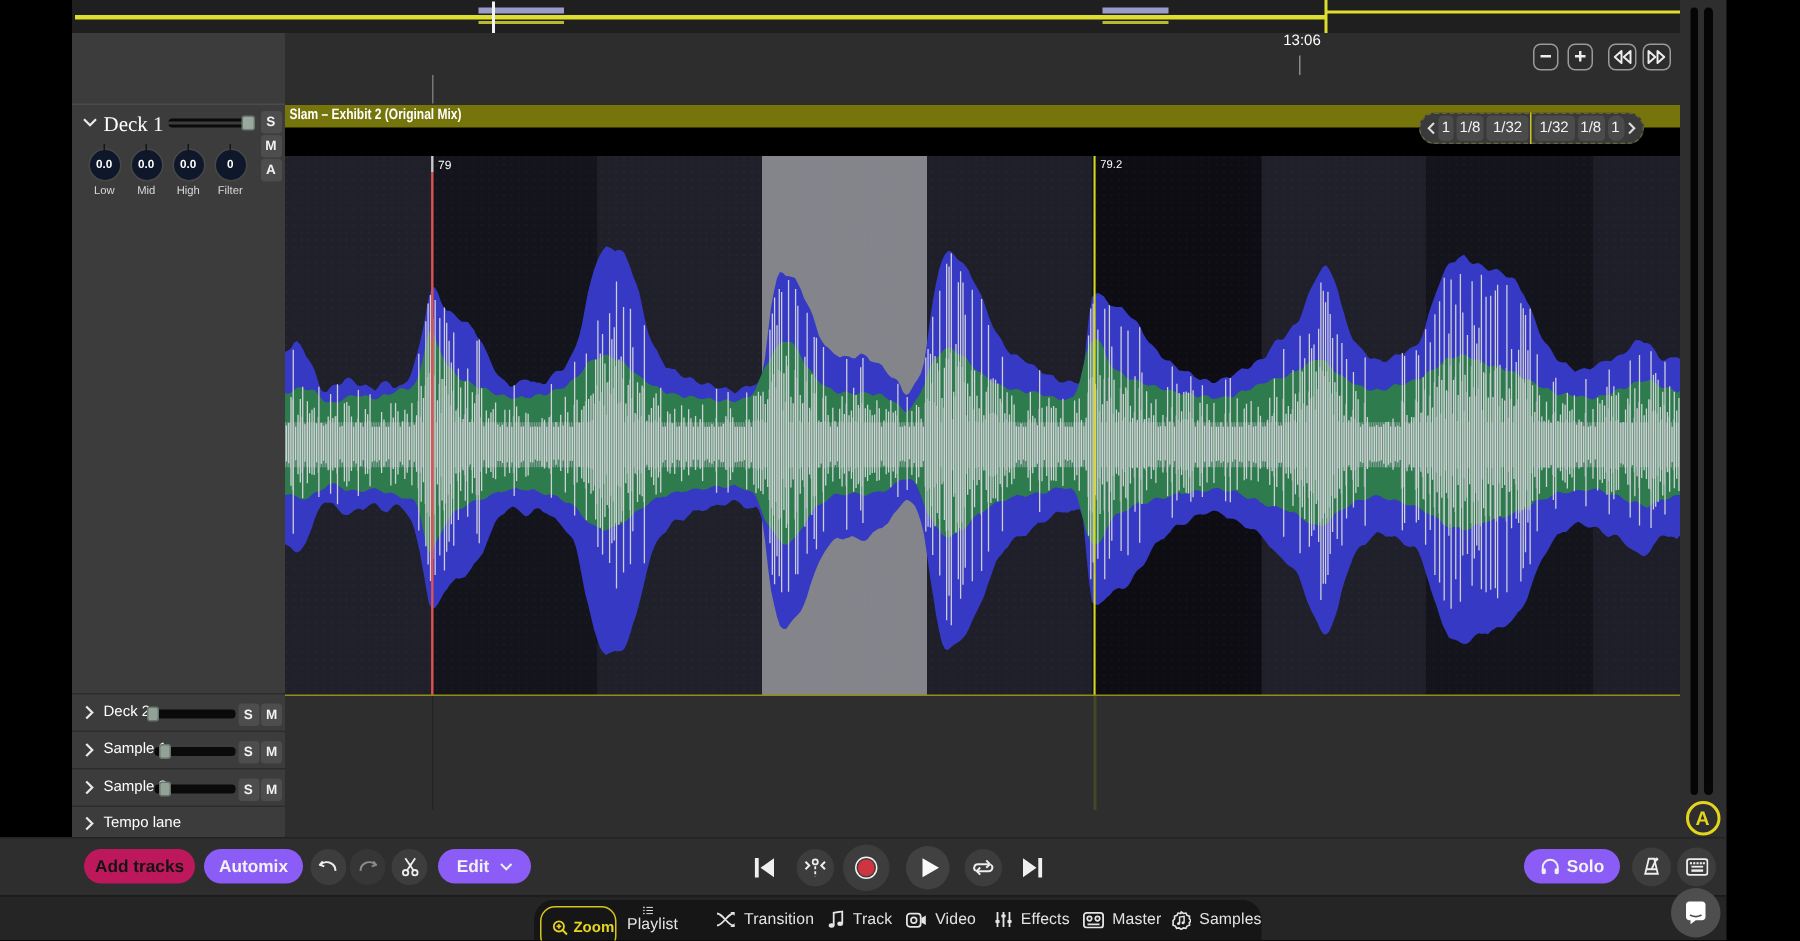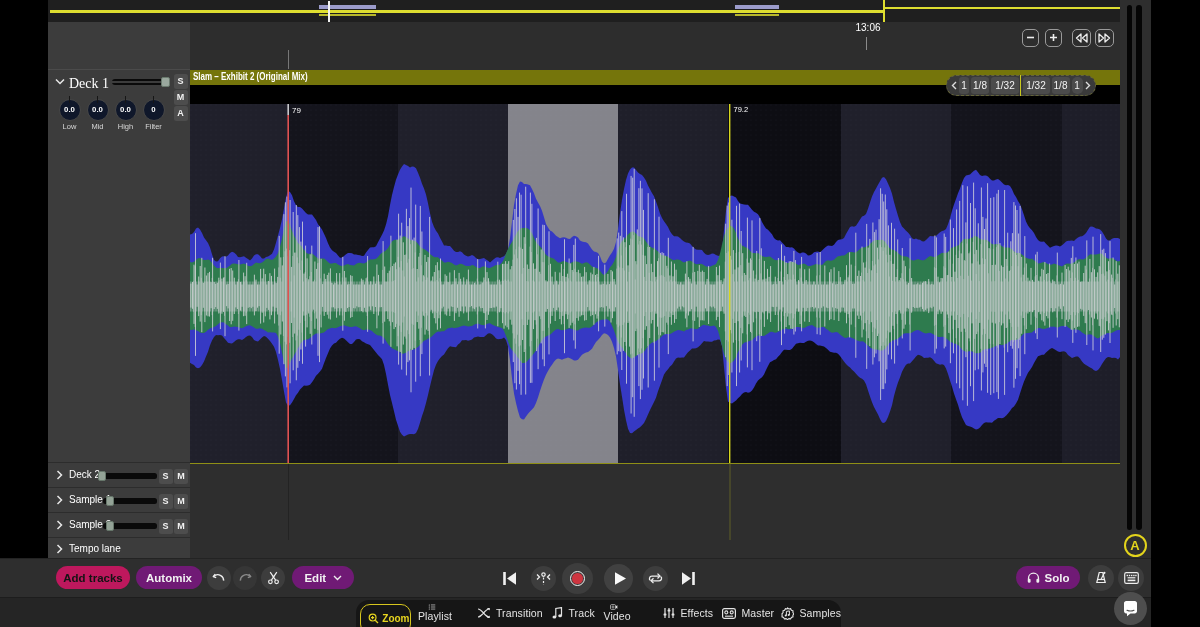--- a/index.html
+++ b/index.html
@@ -26,21 +26,21 @@
 #titletext { position:absolute; left:3px; top:0; color:#fff; font-size:10px; font-weight:bold; line-height:14.5px; transform:scaleX(0.80); transform-origin:0 0; white-space:nowrap; }
 #wavezone { left:190px; top:84.5px; width:930px; height:378px;margin-top:19px; }
 #wavebot { left:190px; top:462.5px; width:930px; height:1.5px; background:#8f8f16; }
 #belowzone { left:190px; top:464px; width:930px; height:94px; background:#2e2e2e; }
 
 #meterstrip { left:1120px; top:0; width:31px; height:558px; background:#2e2e2e; }
 .meterbar { position:absolute; top:5px; width:5.5px; height:525px; background:#050505; border-radius:3px; }
 
 #toolbar { left:0; top:558px; width:1151px; height:39px; background:#2e2e2e; border-top:1px solid #232323; }
 #bottombar { left:0; top:597px; width:1151px; height:30px; background:#252525; border-top:1px solid #1d1d1d; }
-.pill { position:absolute; top:566px; height:23px; border-radius:12px; background:#701a75; color:#f2f2f2; font-size:11.5px; font-weight:bold; display:flex; align-items:center; justify-content:center; }
+.pill { position:absolute; top:566px; height:23px; border-radius:12px; background:#8b5cf6; color:#f2f2f2; font-size:11.5px; font-weight:bold; display:flex; align-items:center; justify-content:center; }
 .circ { position:absolute; border-radius:50%; background:#3d3d3d; display:flex; align-items:center; justify-content:center; }
 
 .smab { position:absolute; width:14px; height:14.5px; background:#4d4d4d; border-radius:2.5px; color:#f2f2f2; font-size:9px; font-weight:bold; text-align:center; line-height:14.5px; }
 .knob { position:absolute; top:99px; width:22px; height:22px; border-radius:50%; background:#0f172a; border:1.6px solid #474747; }
 .knob span { position:absolute; left:0; right:0; top:4.5px; text-align:center; font-size:7.8px; font-weight:bold; color:#fff; }
 .knob::before { content:""; position:absolute; left:50%; top:-4px; width:1.6px; height:7px; margin-left:-0.8px; background:#161616; }
 .klab { position:absolute; top:122px; width:45px; text-align:center; font-size:7.5px; color:#d8d8d8; }
 .drow { position:absolute; left:56px; display:flex; align-items:center; }
 .drow svg { margin-right:6px; }
 .dlab { font-size:10px; color:#fff; }
@@ -346,21 +346,21 @@
       <span>Transition</span>
     </div>
   <div class="tab" style="left:551.5px;">
     <svg width="11" height="12" viewBox="0 0 11 12">
         <path d="M3.8 10V1.5L9.5 0.6v8.2" fill="none" stroke="#e4e4e4" stroke-width="1.2"></path>
         <ellipse cx="2.4" cy="10" rx="1.9" ry="1.5" fill="#e4e4e4"></ellipse>
         <ellipse cx="8.1" cy="8.8" rx="1.9" ry="1.5" fill="#e4e4e4"></ellipse>
       </svg>
       <span>Track</span>
     </div>
-  <div class="tab" style="left:603.5px;flex-direction:column;">
+  <div class="tab" style="left:603.5px;">
     <svg width="14" height="11" viewBox="0 0 14 11">
         <rect x="0.6" y="1.1" width="9.2" height="8.8" rx="2" fill="none" stroke="#e4e4e4" stroke-width="1.2"></rect>
         <circle cx="5.2" cy="5.5" r="1.9" fill="none" stroke="#e4e4e4" stroke-width="1.1"></circle>
         <path d="M10.2 4l3-1.6v6.2l-3-1.6z" fill="#e4e4e4"></path>
       </svg>
       <span>Video</span>
     </div>
   <div class="tab" style="left:662.5px;">
     <svg width="12" height="12" viewBox="0 0 12 12">
         <g stroke="#e4e4e4" stroke-width="1.2">

